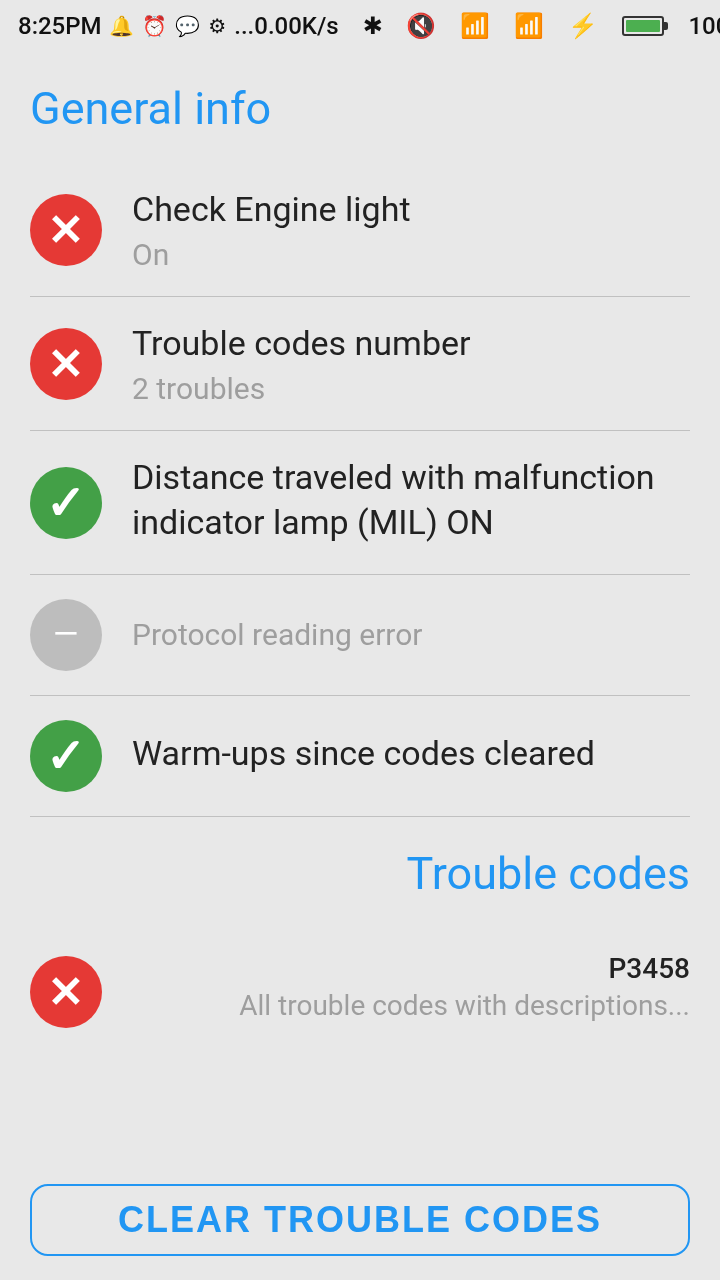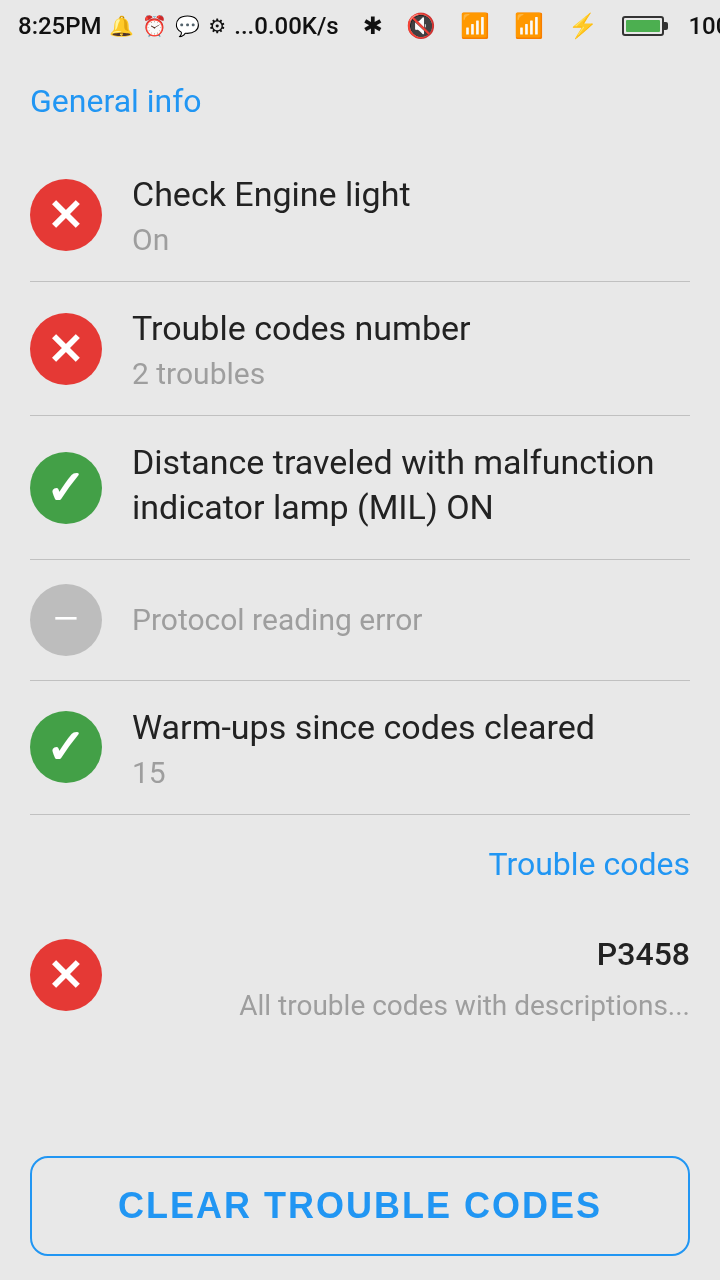--- a/index.html
+++ b/index.html
@@ -43,21 +43,21 @@
     .battery-fill {
       background: #4caf50; height: 100%; width: 100%; border-radius: 1px;
     }
 
     
     .content {
       padding: 30px 30px 0 30px;
     }
 
     .section-title {
-      font-size: 32px;
+      font-size: 45px;
       color: #2196f3;
       font-weight: 400;
       margin-bottom: 28px;
     }
 
     
     .info-list { }
 
     .info-item {
       display: flex;
@@ -124,42 +124,42 @@
       text-align: right;
     }
 
     .trouble-item {
       display: flex;
       align-items: flex-start;
       padding: 24px 0 12px 0;
       gap: 30px;
     }
     .trouble-code {
-      font-size: 32px;
+      font-size: 28px;
       color: #222;
       font-weight: 500;
-      margin-bottom: 16px;
+      margin-bottom: 4px;
     }
     .trouble-desc {
       font-size: 28px;
       color: #9e9e9e;
     }
 
     
     .bottom-btn-wrap {
       position: fixed;
       bottom: 0;
       left: 0;
       width: 720px;
       background: #e8e8e8;
       padding: 18px 30px 24px 30px;
     }
     .clear-btn {
       width: 100%;
-      height: 100px;
+      height: 72px;
       border: 2.5px solid #2196f3;
       border-radius: 18px;
       background: transparent;
       color: #2196f3;
       font-size: 36px;
       font-weight: 700;
       letter-spacing: 2px;
       cursor: pointer;
     }
 
@@ -238,21 +238,20 @@
           <div class="info-value">Protocol reading error</div>
         </div>
       </div>
 
       <div class="info-item">
         <div class="info-icon icon-ok">
           <span class="icon-check">✓</span>
         </div>
         <div class="info-text">
           <div class="info-label">Warm-ups since codes cleared</div>
-          <div class="info-value">15</div>
         </div>
       </div>
 
     </div>
   </div>
 
   <div class="trouble-section">
     <h2 class="section-title">Trouble codes</h2>
 
     <div class="trouble-item">

